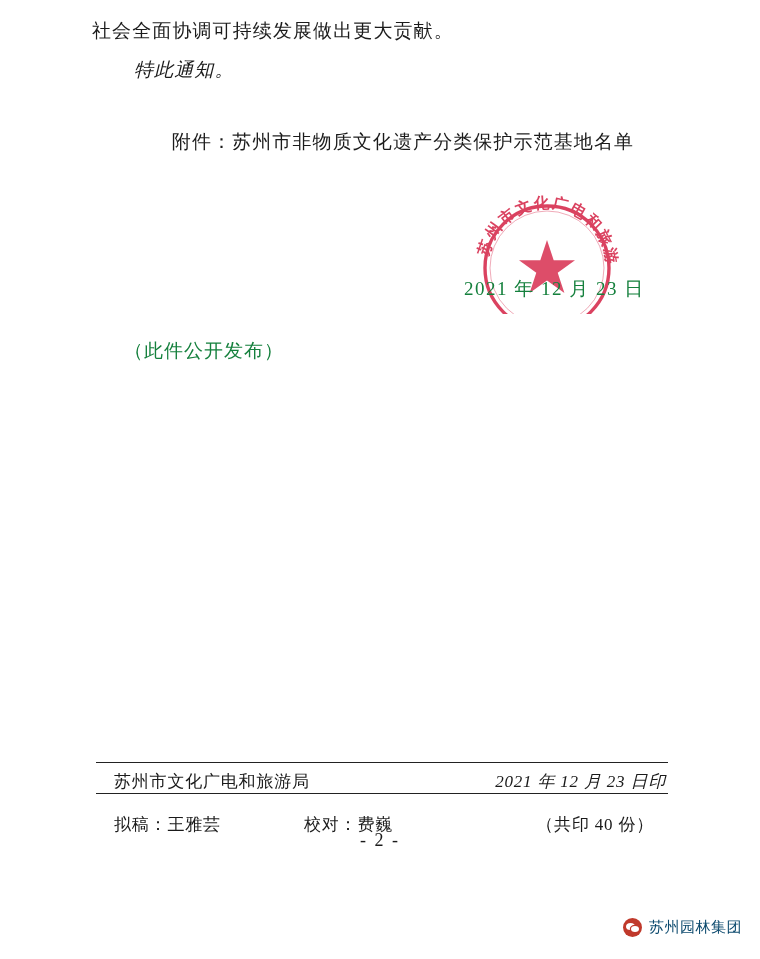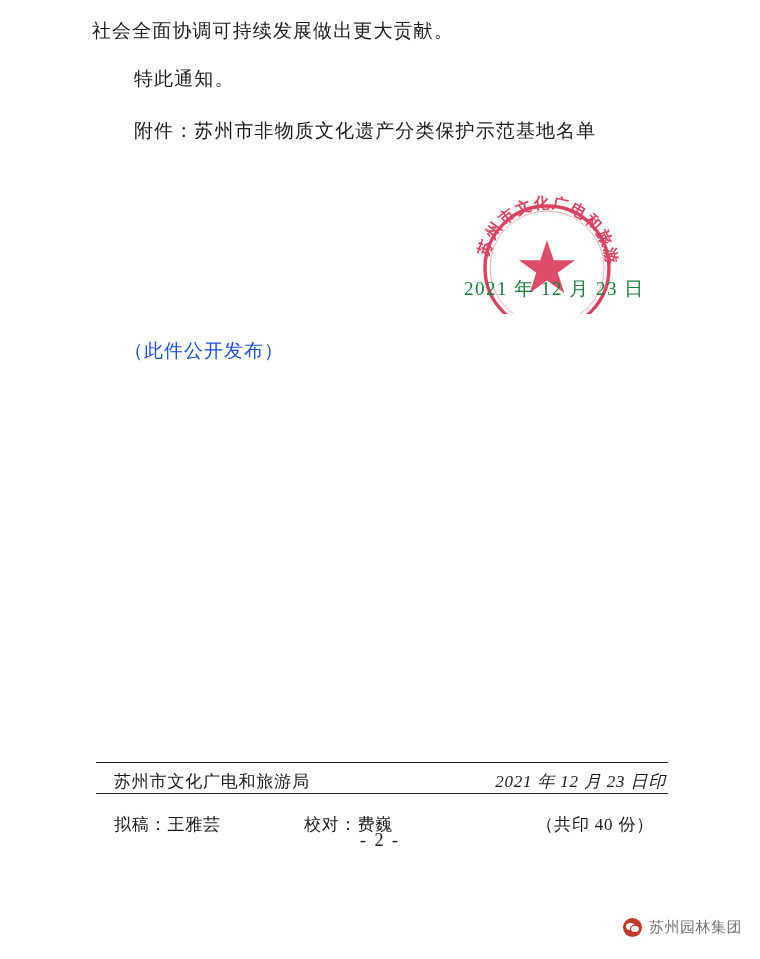--- a/index.html
+++ b/index.html
@@ -33,22 +33,22 @@
   .para {
     font-size: 19px;
     line-height: 34px;
     letter-spacing: 1.1px;
     color: #1b1b1b;
     white-space: nowrap;
   }
   .indent2 {
     padding-left: 42px;
   }
-  .gap-1 { margin-top: 14px; }
-  .gap-2 { margin-top: 18px; }
+  .gap-1 { margin-top: 5px; font-style: italic; }
+  .gap-2 { margin-top: 38px; text-align: center; }
 
   
   .date-zone {
     position: absolute;
     left: 92px;
     top: 180px;
     width: 580px;
     height: 180px;
   }
   .date-line {
@@ -71,21 +71,21 @@
     pointer-events: none;
   }
   .seal svg { display: block; }
 
   .open-note {
     position: absolute;
     left: 124px;
     top: 338px;
     font-size: 19px;
     letter-spacing: 1px;
-    color: #1d4ed8;
+    color: #15803d;
     white-space: nowrap;
   }
 
   
   .footer-block {
     position: absolute;
     left: 96px;
     top: 762px;
     width: 572px;
   }
@@ -130,21 +130,21 @@
     color: #1b1b1b;
   }
 
   
   .wx-badge {
     position: absolute;
     right: 18px;
     bottom: 22px;
     display: flex;
     gap: 7px;
-    color: #737373;
+    color: #0c4a6e;
     font-family: "Liberation Sans", sans-serif;
     font-size: 15px;
     letter-spacing: 0.5px;
   }
   .wx-icon {
     width: 19px;
     height: 19px;
     border-radius: 50%;
     background: #c0392b;
     position: relative;

